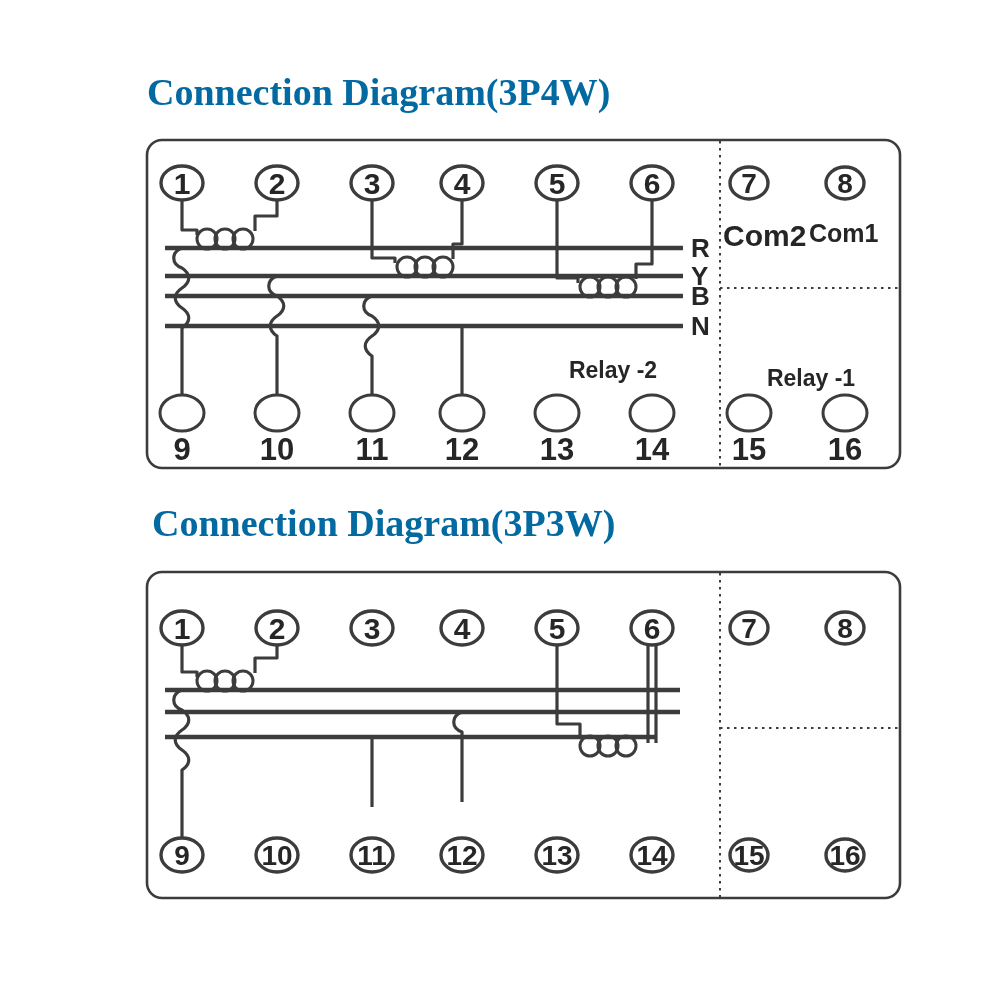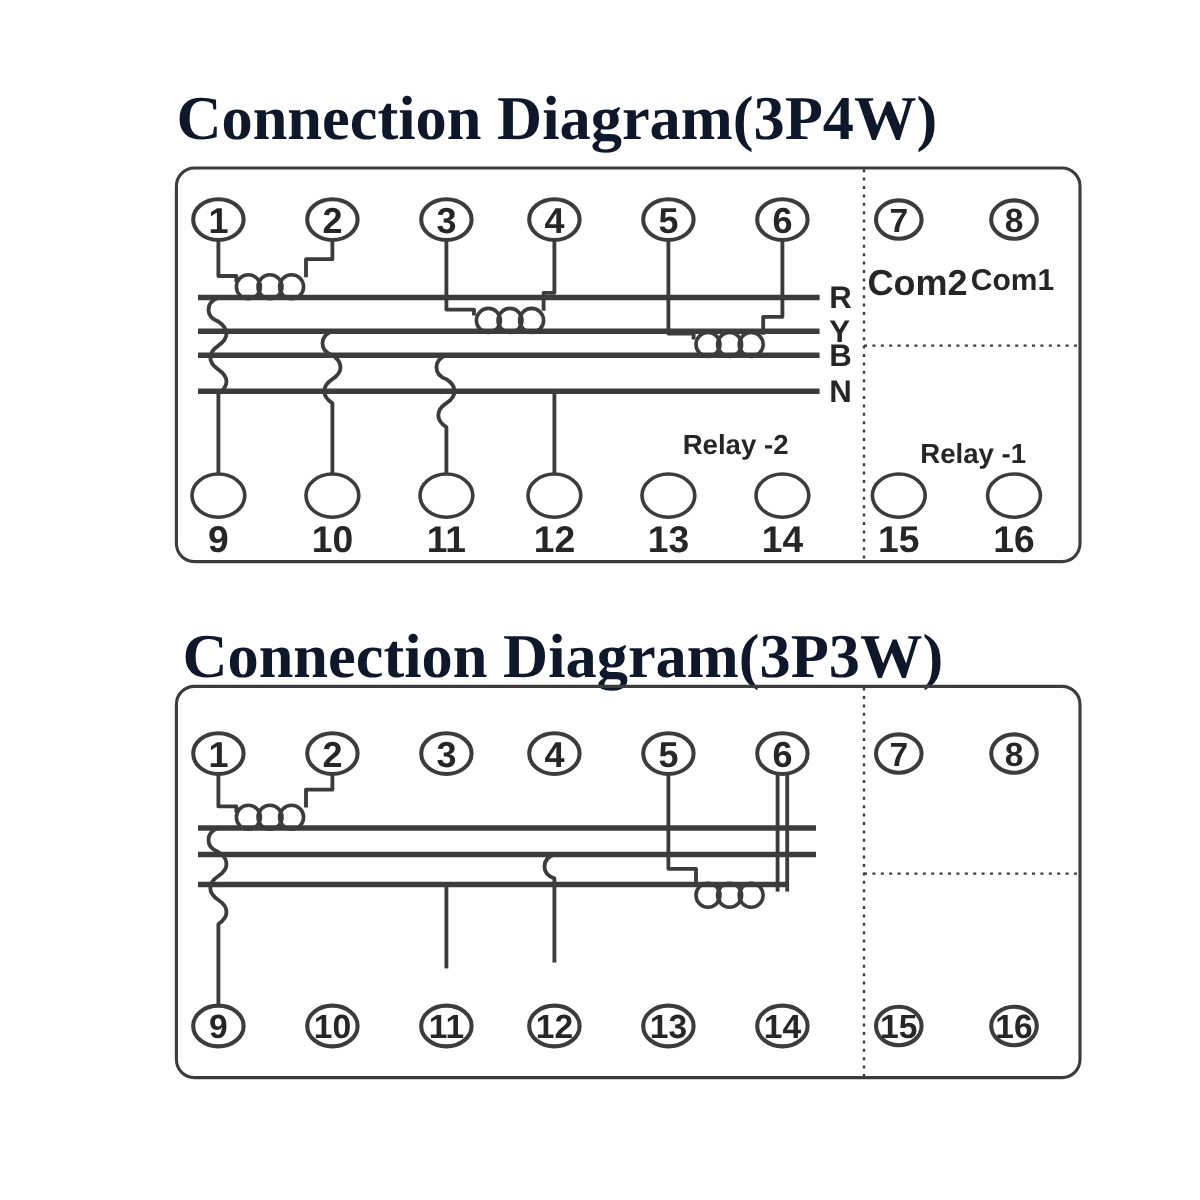--- a/index.html
+++ b/index.html
@@ -5,21 +5,21 @@
   * { box-sizing: border-box; }
   html, body { margin: 0; padding: 0; }
   body {
     width: 1000px; height: 1000px; position: relative;
     background: #ffffff; overflow: hidden;
     font-family: "Liberation Sans", sans-serif;
   }
   .title {
     position: absolute; margin: 0; white-space: nowrap;
     font-family: "Liberation Serif", serif;
-    font-weight: bold; font-size: 52px; color: #0f172a;
+    font-weight: bold; font-size: 38px; color: #0369a1;
   }
   svg.diagram { position: absolute; overflow: visible; }
   .ink  { stroke: #3c3c3c; fill: none; stroke-linejoin: round; }
   .box  { stroke-width: 2.6; }
   .bus line { stroke: #3c3c3c; stroke-width: 4.6; fill: none; }
   .wire { stroke-width: 3.2; }
   .coil circle { stroke: #3c3c3c; stroke-width: 3; fill: none; }
   .dot  { stroke: #3c3c3c; stroke-width: 2; stroke-dasharray: 2.5 4.5; fill: none; }
   .term  { fill: #ffffff; stroke: #3c3c3c; stroke-width: 3.4; }
   .oterm { fill: #ffffff; stroke: #3c3c3c; stroke-width: 3; }
@@ -149,21 +149,21 @@
     <ellipse class="term" cx="700" cy="45" rx="19" ry="16"></ellipse>
     <text class="num f28" x="700" y="55">8</text>
   </g>
 
   <text class="lab f30" x="578" y="108">Com2</text>
   <text class="lab f25" x="664" y="104">Com1</text>
   <text class="mid f23" x="468" y="240">Relay -2</text>
   <text class="mid f23" x="666" y="248">Relay -1</text>
 </svg>
 
-<h1 class="title" style="left:152px; top:518px">Connection Diagram(3P3W)</h1>
+<h1 class="title" style="left:152px; top:501px">Connection Diagram(3P3W)</h1>
 
 <svg class="diagram" style="left:145px; top:570px" width="757" height="330" viewBox="0 0 757 330">
 
   <rect class="ink box" x="2" y="2" width="753" height="326" rx="15"></rect>
   <line class="dot" x1="575" y1="3" x2="575" y2="327"></line>
   <line class="dot" x1="575" y1="158" x2="753" y2="158"></line>
 
   <g class="bus">
     <line x1="20" y1="120" x2="535" y2="120"></line>
     <line x1="20" y1="142" x2="535" y2="142"></line>

